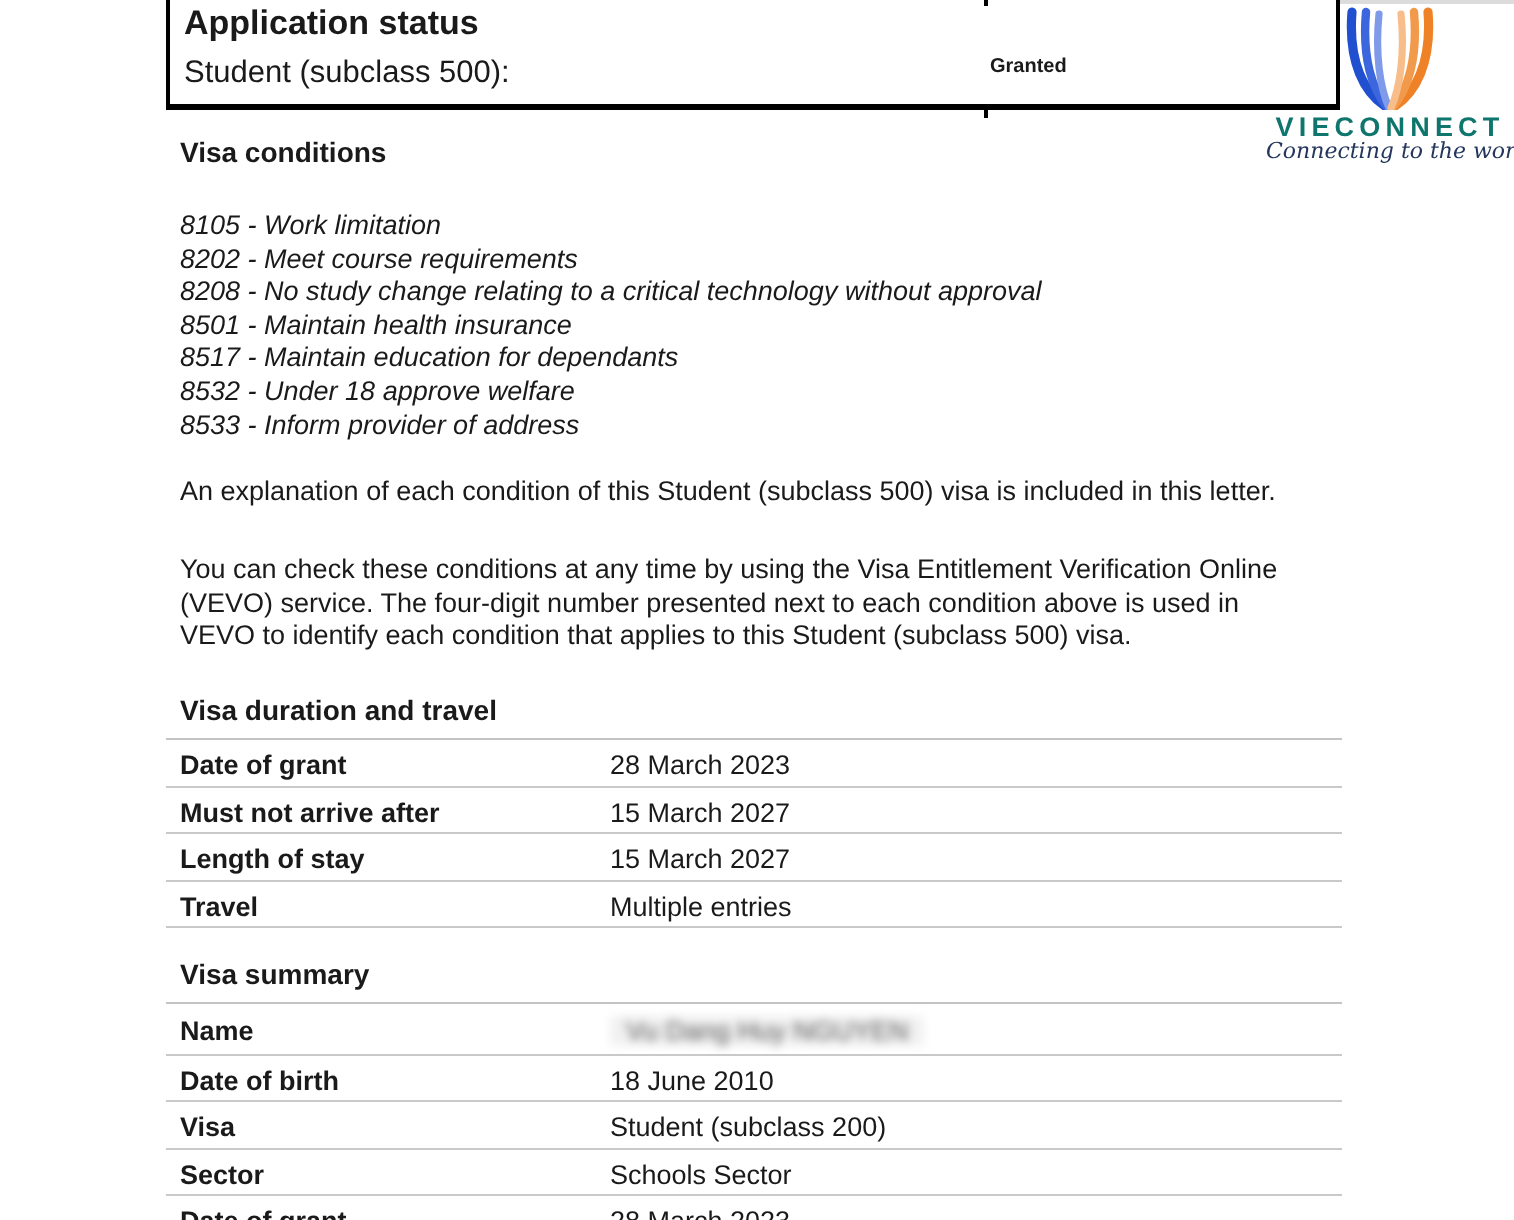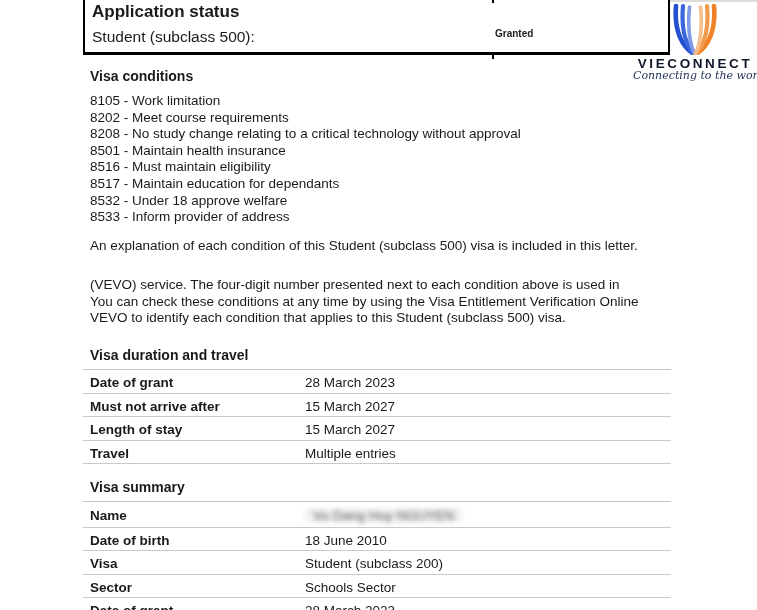--- a/index.html
+++ b/index.html
@@ -15,21 +15,21 @@
   .status-title{position:absolute;left:7px;top:2px;font-size:17px;font-weight:bold;white-space:nowrap;}
   .status-visa{position:absolute;left:7px;top:28px;font-size:15.5px;white-space:nowrap;}
   .status-granted{position:absolute;left:410px;top:28px;font-size:10px;font-weight:bold;white-space:nowrap;}
   .tick{position:absolute;left:407px;width:2px;background:#000;}
   .tick-top{top:0;height:3px;}
   .tick-bottom{bottom:-7px;height:4px;}
   .top-strip{position:absolute;left:668px;top:0;width:89px;height:2px;background:#dcdcdc;}
   
   .logo{position:absolute;left:633px;top:1px;width:124px;text-align:center;}
   .logo svg{display:block;margin:0 auto;}
-  .brand{font-size:13.5px;font-weight:bold;letter-spacing:2.6px;color:#0f172a;margin-top:1px;white-space:nowrap;}
+  .brand{font-size:13.5px;font-weight:bold;letter-spacing:2.6px;color:#0f766e;margin-top:1px;white-space:nowrap;}
   .tagline{font-family:"DejaVu Serif","Liberation Serif",serif;font-style:italic;font-size:11px;color:#24365c;margin-top:-2px;white-space:nowrap;}
   
   .section-heading{position:absolute;left:90px;font-size:14px;font-weight:bold;white-space:nowrap;}
   .body-text{position:absolute;left:90px;font-size:13.5px;line-height:16.6px;white-space:nowrap;}
   .body-text span{display:block;}
   
   .data-table{position:absolute;left:83px;width:588px;border-top:1.5px solid #c4c4c4;}
   .trow{
     display:flex;align-items:center;box-sizing:border-box;height:23.5px;padding-top:3px;
     border-bottom:1.5px solid #c9c9c9;font-size:13.5px;
@@ -64,36 +64,35 @@
         <path d="M23 53 C 31 44 36 28 34 5" stroke="#f29a4b" stroke-width="4.2"></path>
         <path d="M22.5 53 C 27 43 29.5 26 27.5 6" stroke="#f7bd8b" stroke-width="3.6"></path>
       </g>
     </svg>
     <div class="brand">VIECONNECT</div>
     <div class="tagline">Connecting to the world</div>
   </div>
 
   <div class="section-heading" style="top:68px;">Visa conditions</div>
 
-  <div class="body-text" style="top:93px;">
+  <div class="body-text" style="top:105px;font-style:italic;">
     <span>8105 - Work limitation</span>
     <span>8202 - Meet course requirements</span>
     <span>8208 - No study change relating to a critical technology without approval</span>
     <span>8501 - Maintain health insurance</span>
-    <span>8516 - Must maintain eligibility</span>
     <span>8517 - Maintain education for dependants</span>
     <span>8532 - Under 18 approve welfare</span>
     <span>8533 - Inform provider of address</span>
   </div>
 
   <div class="body-text" style="top:238px;">An explanation of each condition of this Student (subclass 500) visa is included in this letter.</div>
 
   <div class="body-text" style="top:277px;">
+    <span>You can check these conditions at any time by using the Visa Entitlement Verification Online</span>
     <span>(VEVO) service. The four-digit number presented next to each condition above is used in</span>
-    <span>You can check these conditions at any time by using the Visa Entitlement Verification Online</span>
     <span>VEVO to identify each condition that applies to this Student (subclass 500) visa.</span>
   </div>
 
   <div class="section-heading" style="top:347px;">Visa duration and travel</div>
 
   <div class="data-table" style="top:369px;">
     <div class="trow">
       <span class="tlabel">Date of grant</span>
       <span class="tvalue">28 March 2023</span>
     </div>

